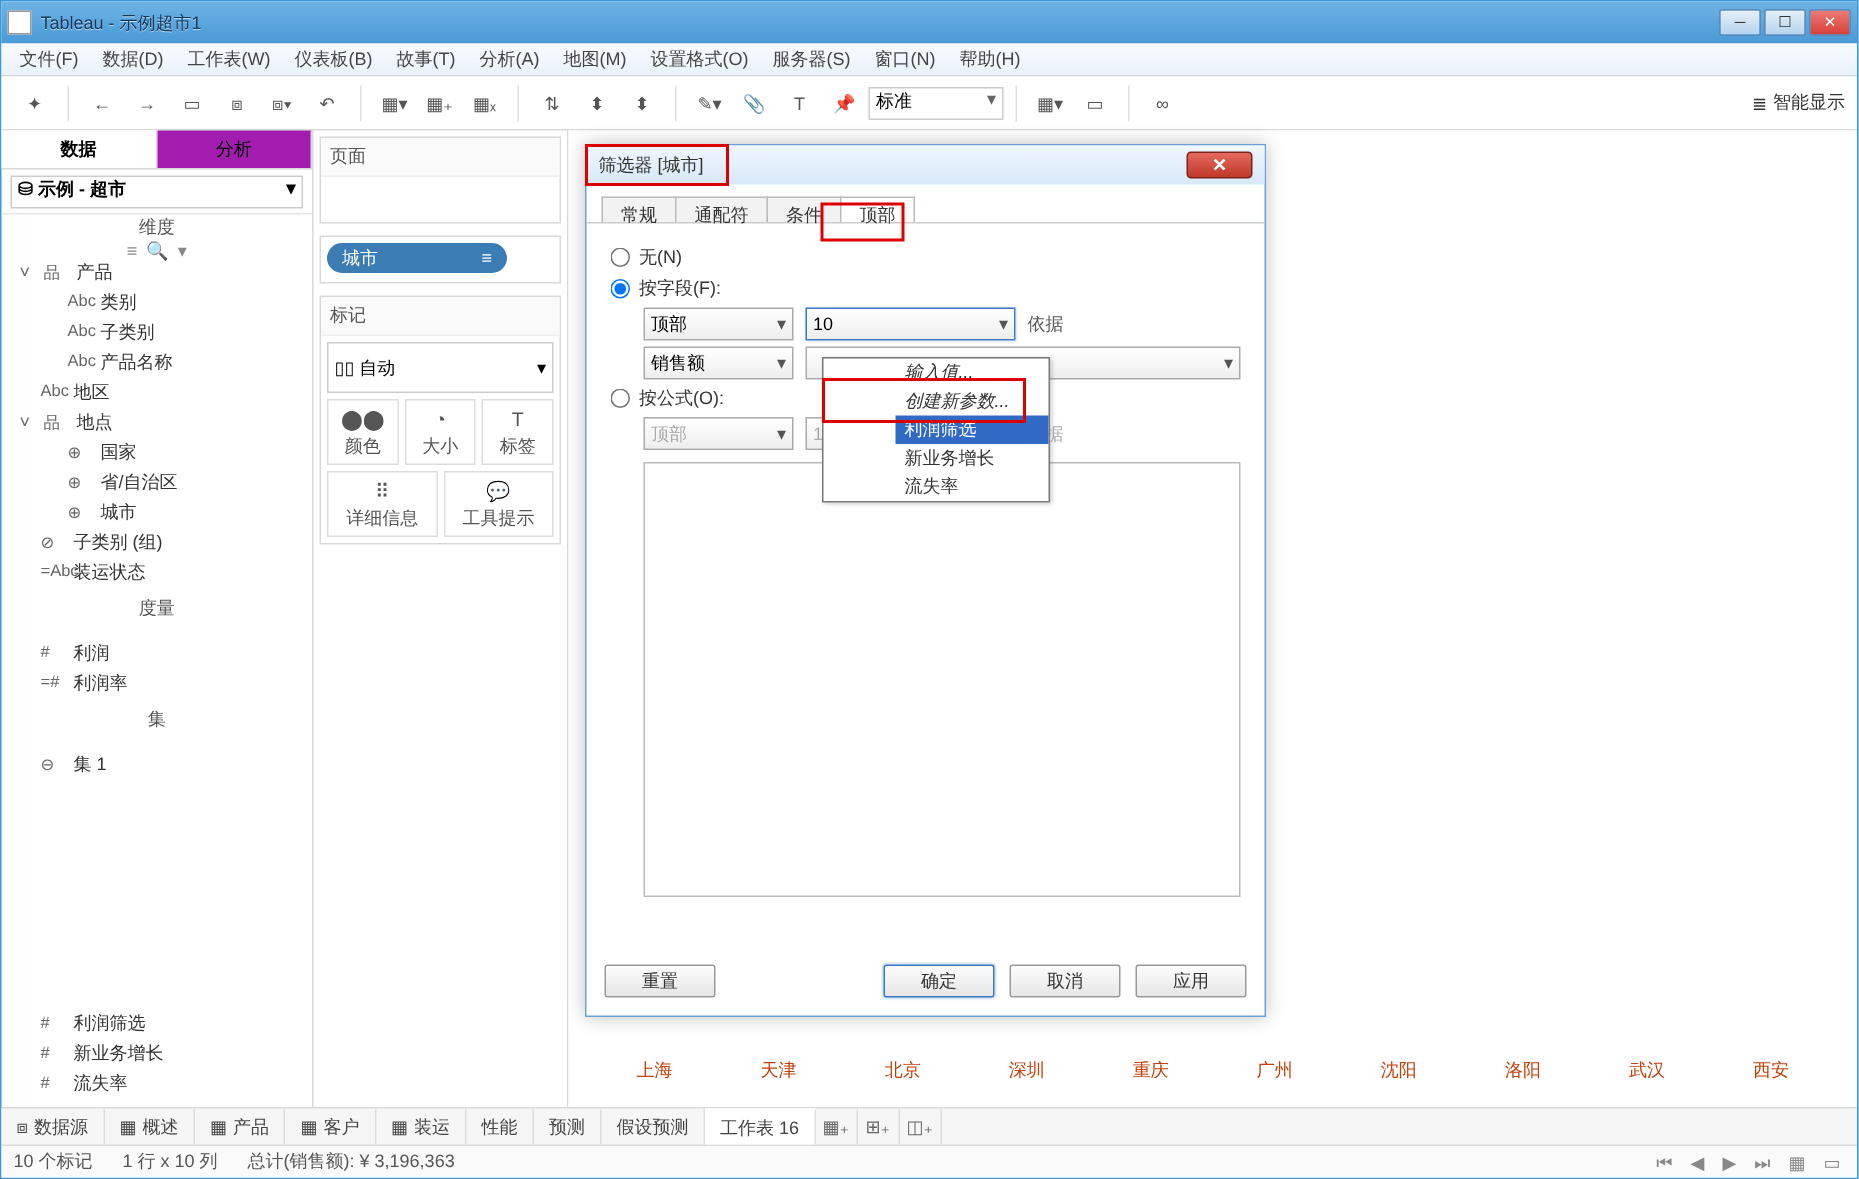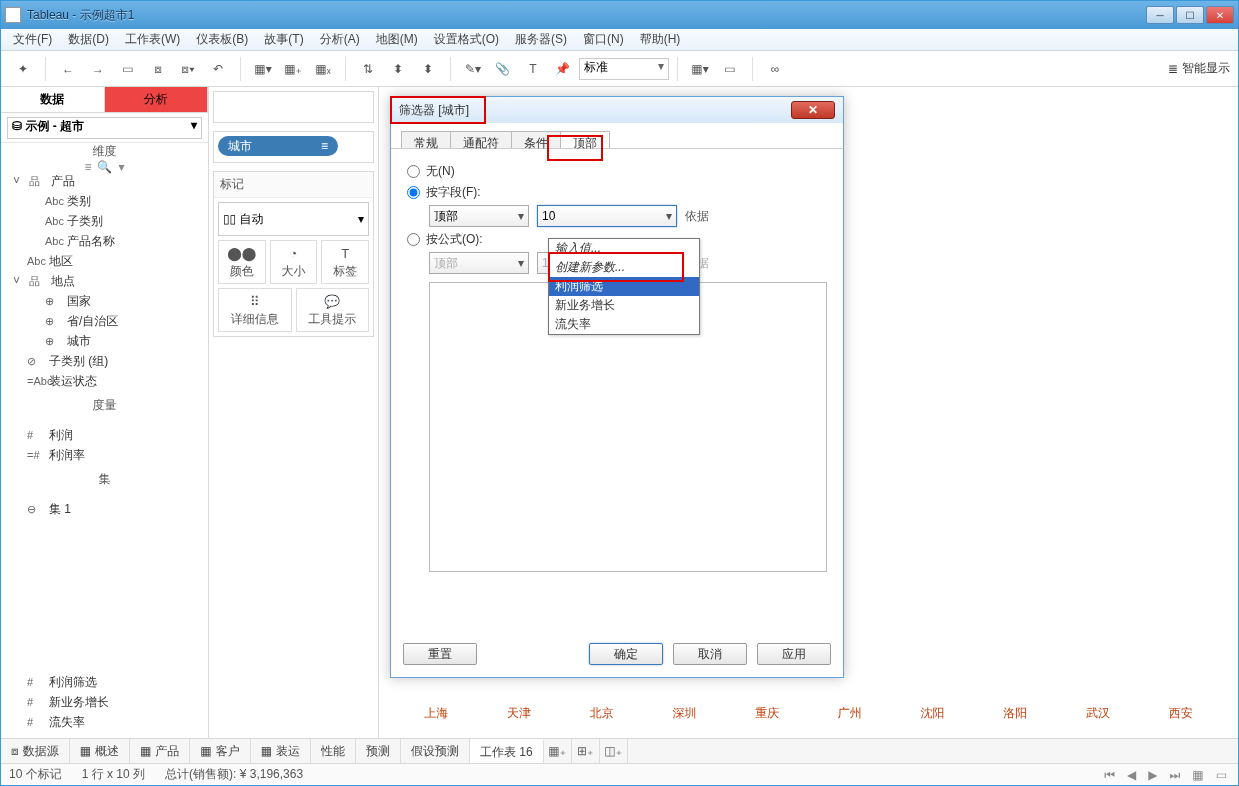--- a/index.html
+++ b/index.html
@@ -20,21 +20,21 @@
 .tb-sep { width: 1px; height: 24px; background: #e0e0e0; margin: 0 6px; }
 .tb-btn { width: 28px; height: 28px; display:flex;align-items:center;justify-content:center; color:#555; border-radius:2px; }
 .tb-dd { width: 90px; height: 22px; border: 1px solid #ccc; display:flex;align-items:flex-start;padding:0 4px;justify-content:space-between; }
 .tb-dd .arr::after { content:"▾"; color:#666; }
 .toolbar .spacer { flex:1; }
 .smart { display:flex;align-items:center;gap:4px;color:#333; }
 
 .main { display:flex; height: calc(100% - 28px - 22px - 36px - 25px - 22px); }
 .sidebar { width: 208px; border-right: 1px solid #d9d9d9; display:flex;flex-direction:column; }
 .side-tabs { display:flex; height: 26px; border-bottom: 1px solid #d9d9d9; }
-.side-tab { flex:1; display:flex;align-items:center;justify-content:center; border-right:1px solid #d9d9d9; background:#ef4444; }
+.side-tab { flex:1; display:flex;align-items:center;justify-content:center; border-right:1px solid #d9d9d9; background:#a21caf; }
 .side-tab.active { background:#fff; font-weight: bold; border-bottom-color:#fff; }
 
 .datasrc-row { height: 30px; display:flex;align-items:center;padding:0 6px;border-bottom:1px solid #e6e6e6;font-weight:bold; }
 .datasrc-row select, .ds-box { flex:1; height:22px; border:1px solid #ccc; background:#fff; padding:0 4px; }
 
 .section-head { height:26px; display:flex; align-items:center; padding:0 6px; color:#555; justify-content:space-between;flex-direction:column; }
 .section-head .icos { display:flex;gap:6px;color:#888; }
 
 .tree { padding: 2px 0 6px 8px; overflow-y:auto; }
 .tree-row { display:flex;align-items:center; height:20px; padding-left:4px; gap:4px; color:#333; }
@@ -87,21 +87,21 @@
 .dlg-body { padding: 10px 16px; }
 .radio-row { display:flex; align-items:center; gap:6px; margin:4px 0; color:#333; }
 .radio-row input { margin:0; }
 .field-row { display:flex; align-items:center; gap:8px; margin:4px 0 4px 22px; }
 .combo { height:22px; border:1px solid #aaa; background:linear-gradient(#fff,#eee); display:flex;align-items:center;padding:0 4px;justify-content:space-between; }
 .combo .arr::after{content:"▾";color:#555;}
 .combo.blue-focus { border:1px solid #3a78c2; box-shadow:0 0 2px rgba(58,120,194,0.5); }
 .combo.long { flex:1; }
 .dep-label { color:#555; }
 .dropdown-list { position:absolute; border:1px solid #777; background:#fff; box-shadow:1px 1px 3px rgba(0,0,0,0.2); }
-.dropdown-list .dd-item { padding:1px 6px; color:#333; font-style:italic; }
+.dropdown-list .dd-item { padding:1px 6px; color:#333; font-style:italic;margin-left:48px; }
 .dropdown-list .dd-item.plain { font-style:normal; }
 .dropdown-list .dd-item.selected { background:#316ac5; color:#fff; }
 .dd-hl { border:2px solid #d00; position:absolute; pointer-events:none; z-index:6; }
 .big-empty { height:290px; border:1px solid #bbb; margin:8px 0 0 22px; background:#fff; }
 .dlg-buttons { position:absolute; bottom:12px; left:12px; right:12px; display:flex; gap:10px; }
 .dlg-buttons .sp { flex:1; }
 .btn { width:74px; height:22px; border:1px solid #999; background:linear-gradient(#fdfdfd,#e6e6e6); display:flex;align-items:center;justify-content:center;color:#333; border-radius:2px; }
 .btn.primary { border:1px solid #3a78c2; box-shadow:0 0 2px rgba(58,120,194,0.6); }
 .disabled { color:#aaa; }
 </style>
@@ -275,20 +275,21 @@
           </div>
         <div class="tree-row indent1">
             <span class="ico">#</span>
             <span>流失率</span>
           </div>
       </div>
     </div>
 
     <div class="shelves-col">
       <div class="shelf-card">
+        <div class="head">页面</div>
         <div class="body"></div>
       </div>
       <div class="shelf-card">
         <div class="body">
           <div class="pill">
               <span>城市</span>
               <span class="menu-ico"></span>
             </div>
         </div>
       </div>
@@ -452,20 +453,30 @@
       <div class="combo" style="width:100px">
           <span>顶部</span>
           <span class="arr"></span>
         </div>
       <div class="combo blue-focus" style="width:140px">
           <span>10</span>
           <span class="arr"></span>
         </div>
       <span class="dep-label">依据</span>
     </div>
+    <div class="field-row">
+      <div class="combo" style="width:100px">
+          <span>销售额</span>
+          <span class="arr"></span>
+        </div>
+      <div class="combo long">
+          <span></span>
+          <span class="arr"></span>
+        </div>
+    </div>
     <div class="radio-row">
         <input type="radio" style="">
         <span>按公式(O):</span>
       </div>
     <div class="field-row">
       <div class="combo disabled" style="width:100px">
           <span>顶部</span>
           <span class="arr"></span>
         </div>
       <div class="combo disabled" style="width:140px">

